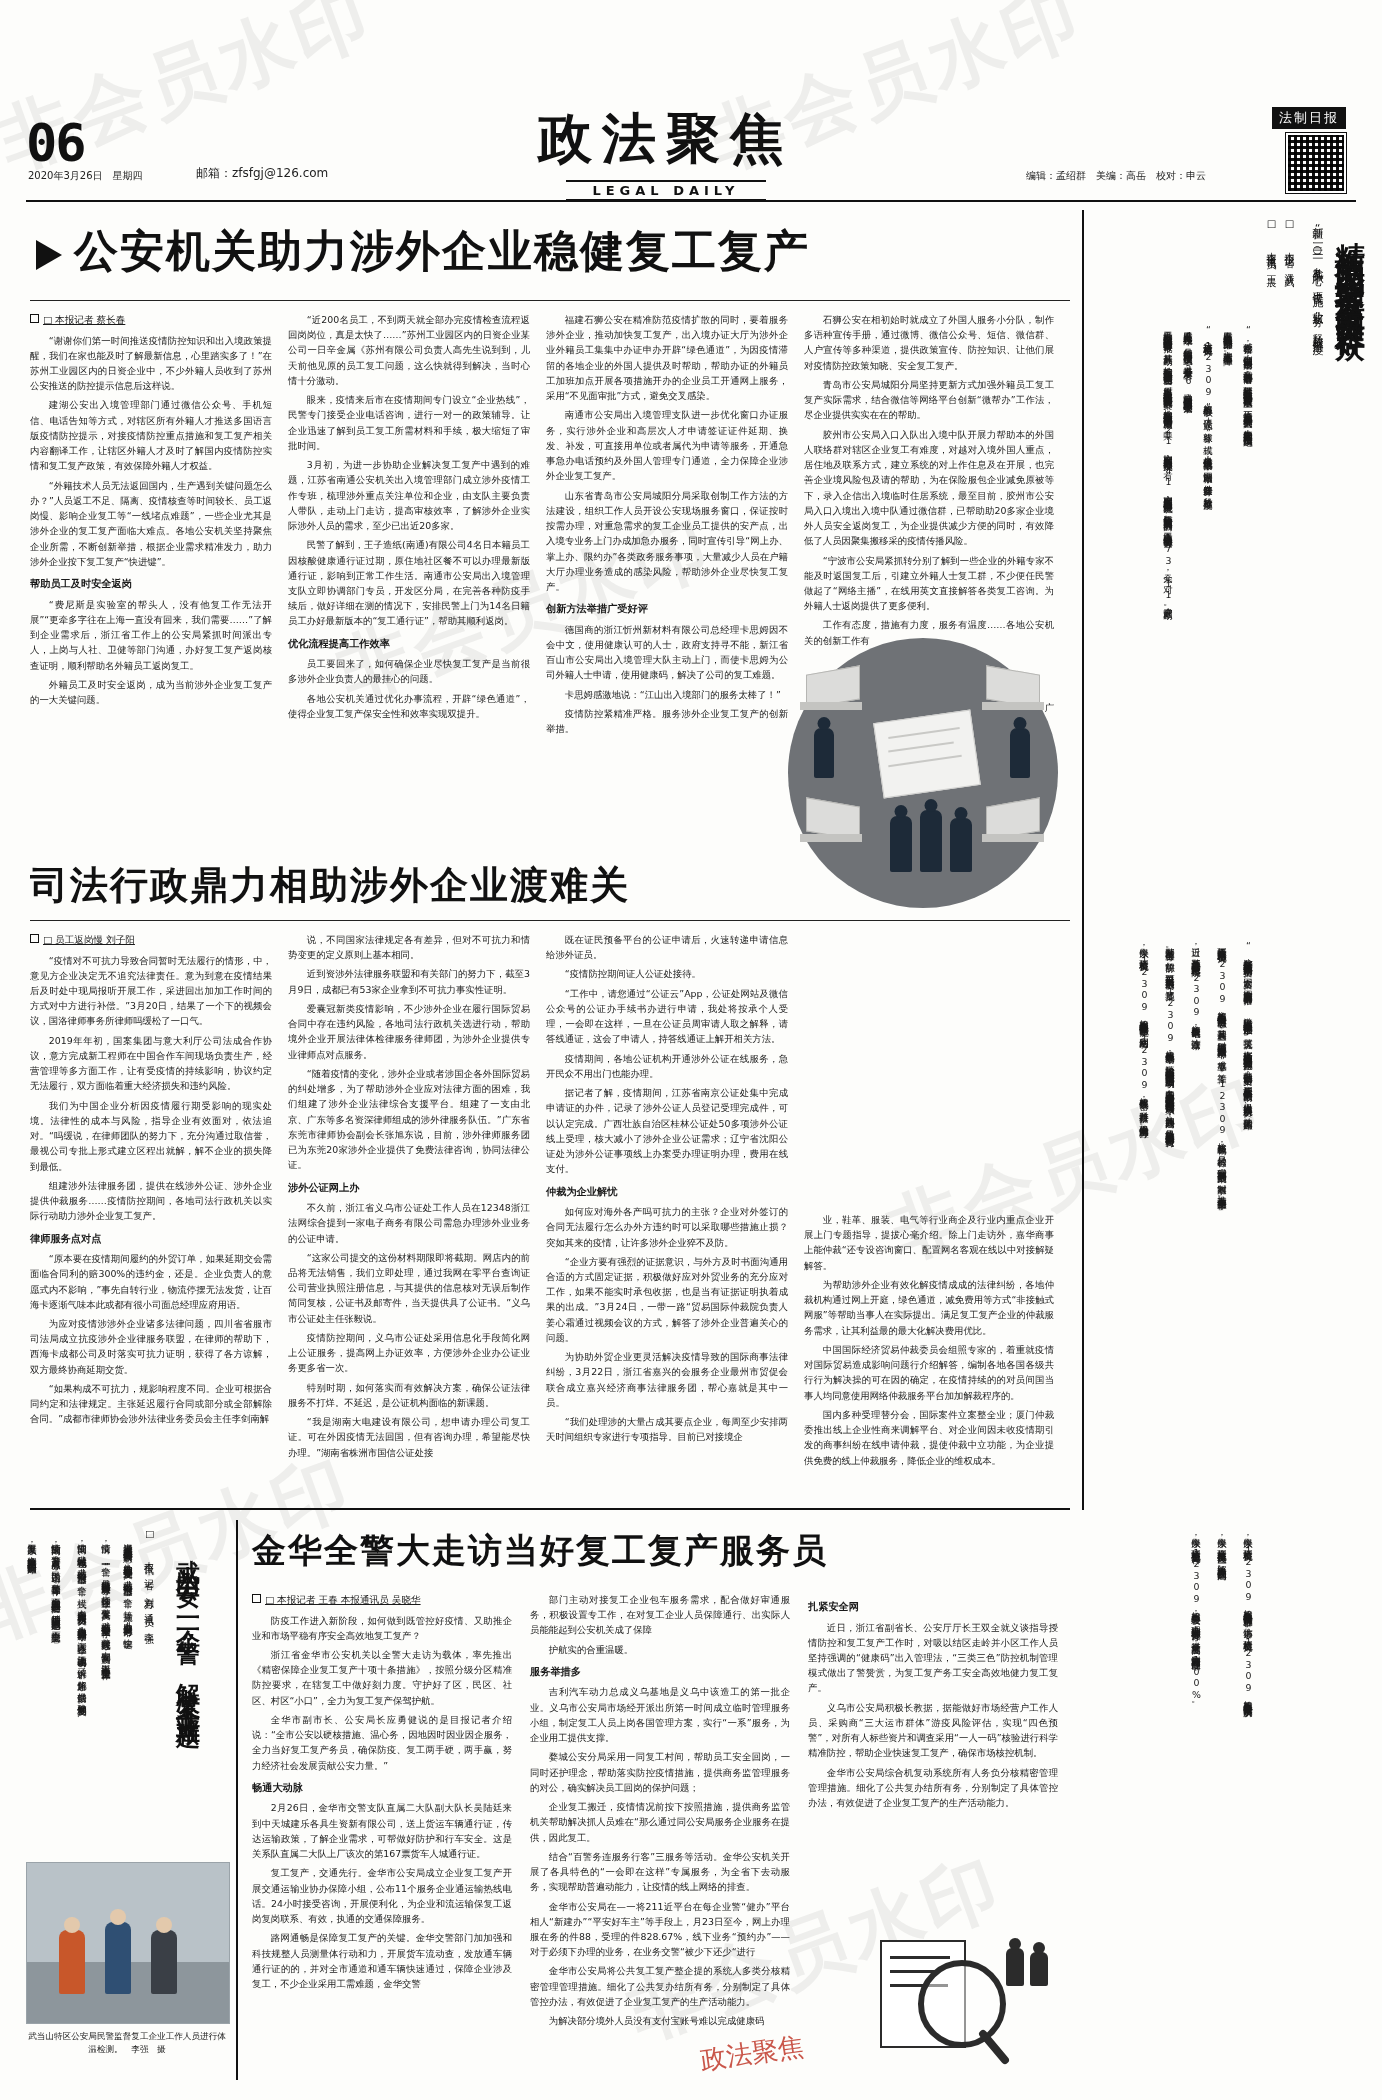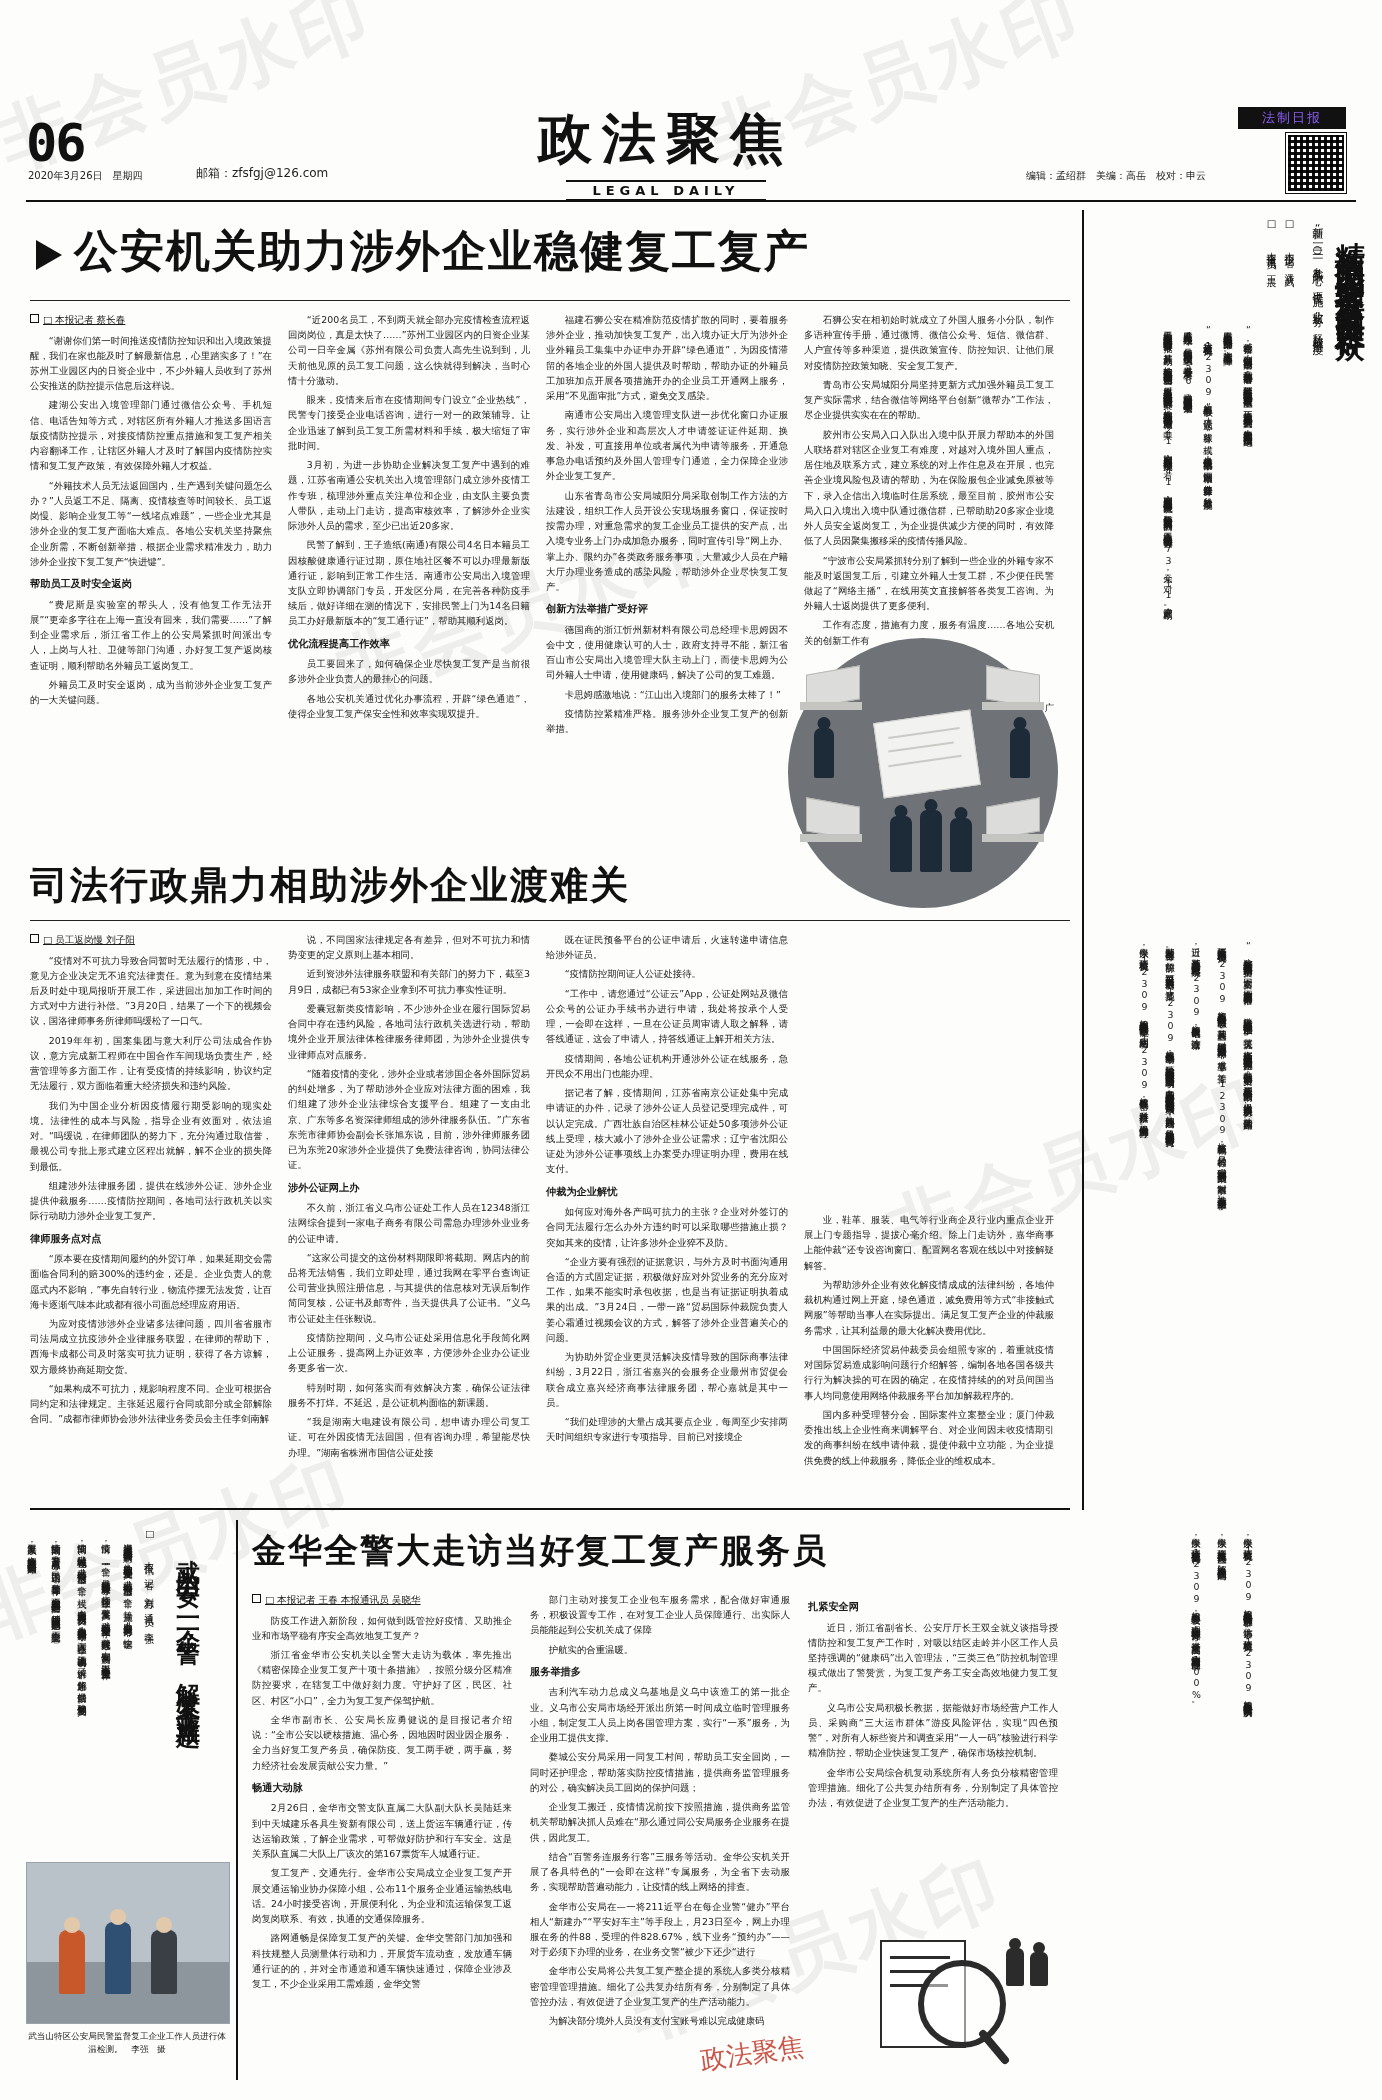--- a/index.html
+++ b/index.html
@@ -17,21 +17,21 @@
            font-family:"DejaVu Sans Mono","Liberation Mono",monospace;}
   .issue-date{position:absolute;left:2px;top:62px;font-size:10px;color:#222;}
   .mail{position:absolute;left:170px;top:58px;font-size:12px;color:#222;}
   .title-zone{position:absolute;left:380px;top:-4px;width:520px;text-align:center;}
   .title-zh{font-size:54px;font-weight:bold;letter-spacing:10px;
             font-family:"DejaVu Serif","Liberation Serif",serif;}
   .title-en{margin-top:4px;border-top:2px solid #111;border-bottom:2px solid #111;
             display:inline-block;padding:1px 26px;font-size:13px;letter-spacing:5px;font-weight:bold;}
   .credits{position:absolute;right:150px;top:62px;font-size:10px;color:#222;}
   .logo-box{position:absolute;right:10px;top:0px;width:132px;text-align:right;}
-  .logo-name{display:inline-block;background:#111;color:#8b5cf6;font-size:13px;padding:2px 24px;
+  .logo-name{display:inline-block;background:#111;color:#ffffff;font-size:13px;padding:2px 7px;
              letter-spacing:2px;font-family:"DejaVu Serif","Liberation Serif",serif;}
   .qr{width:56px;height:56px;margin-top:4px;display:inline-block;
       background:
         repeating-linear-gradient(0deg,#111 0 3px,#fff 3px 6px),
         repeating-linear-gradient(90deg,#111 0 3px,rgba(255,255,255,0) 3px 6px);
       background-blend-mode:multiply;border:2px solid #fff;outline:1px solid #111;}
 
   .rule{position:absolute;background:#111;}
   .rule-top{left:26px;top:200px;width:1330px;height:2px;}
   .rule-thin{height:1px;background:#777;}

